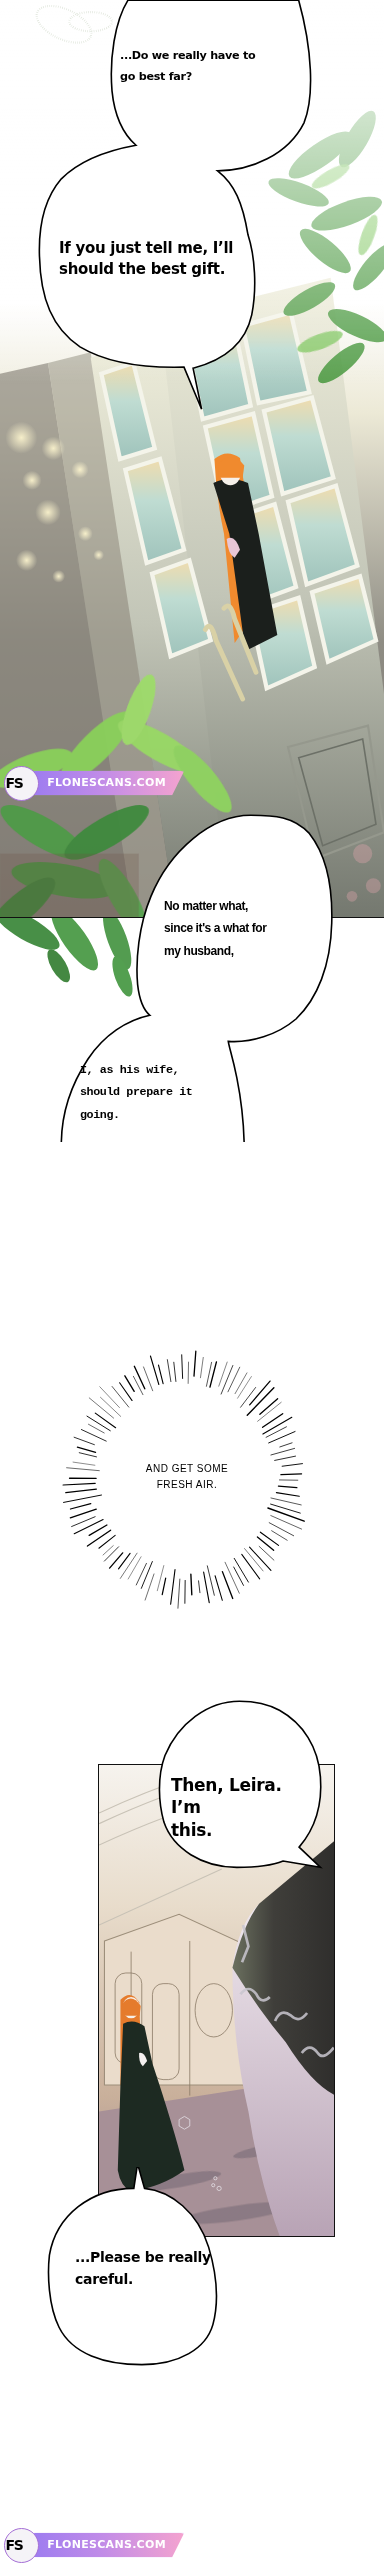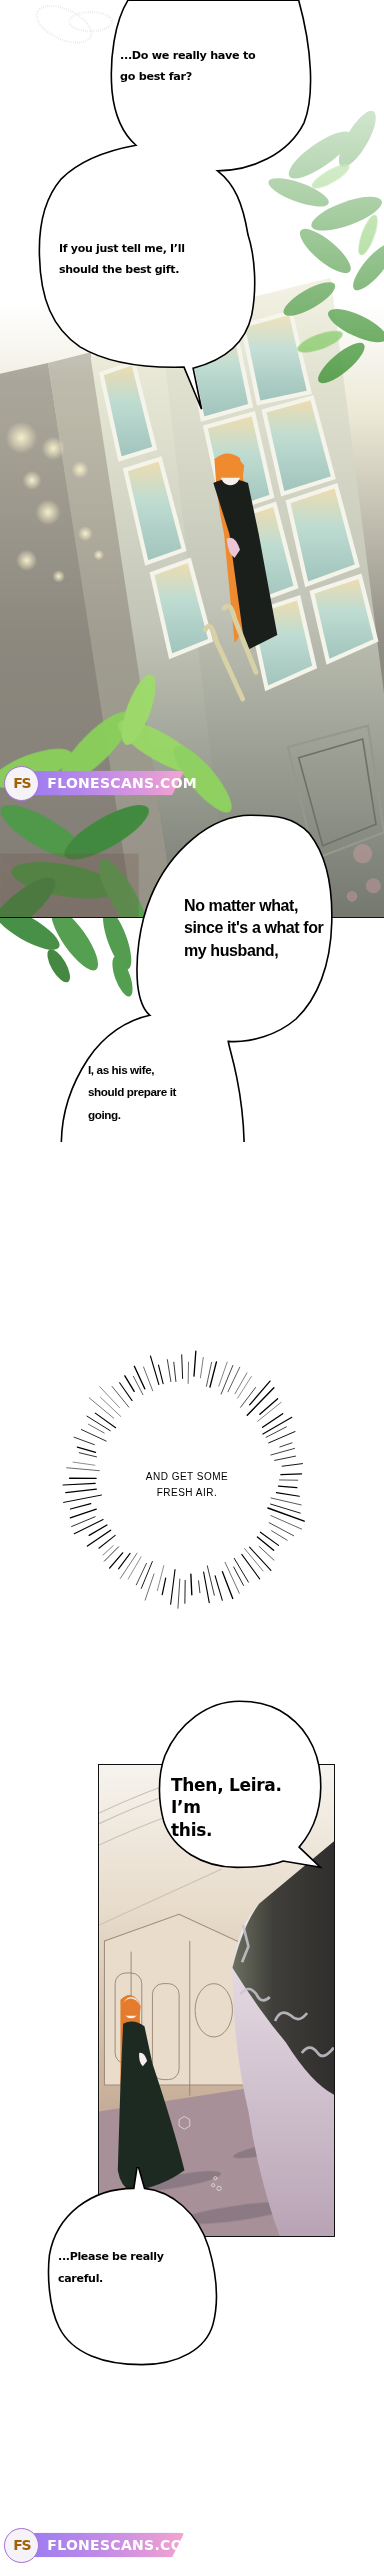--- a/index.html
+++ b/index.html
@@ -7,22 +7,22 @@
   .abs{position:absolute;}
   .scene{position:absolute;overflow:hidden;}
   .bubble-text{position:absolute;font-family:"DejaVu Sans",sans-serif;font-weight:bold;color:#000;text-align:left;letter-spacing:-0.3px;}
   .sfx-text{position:absolute;font-family:"Liberation Sans",sans-serif;color:#000;text-align:center;letter-spacing:0.5px;}
   .wm{position:absolute;}
   .wm-banner{position:absolute;height:24.5px;border-radius:3.2px;
     background:linear-gradient(90deg,#9d7cf0 0%,#c08be8 45%,#f4a3cf 100%);
     clip-path:polygon(0 0,100% 0,92% 100%,0 100%);
     box-shadow:0 0 4.3px #c7a0f7;}
   .wm-circle{position:absolute;width:33px;height:33px;border-radius:50%;background:#f5f3f7;border:1.1px solid #a56fd6;}
-  .wm-logo{position:absolute;width:33px;height:33px;line-height:33px;text-align:center;font-family:"DejaVu Sans",sans-serif;font-weight:bold;font-size:14px;color:#a16207;letter-spacing:-1.1px;}
-  .wm-text{position:absolute;font-family:"DejaVu Sans",sans-serif;font-weight:bold;font-size:14px;color:#ffffff;letter-spacing:0.3px;line-height:24.5px;text-align:center;}
+  .wm-logo{position:absolute;width:33px;height:33px;line-height:33px;text-align:left;font-family:"DejaVu Sans",sans-serif;font-weight:bold;font-size:14px;color:#000000;letter-spacing:-1.1px;}
+  .wm-text{position:absolute;font-family:"DejaVu Sans",sans-serif;font-weight:bold;font-size:11px;color:#ffffff;letter-spacing:0.3px;line-height:24.5px;text-align:center;}
 </style>
 </head>
 <body>
 
 <div class="scene" style="left:0;top:0;width:384px;height:918px;">
   <svg width="384" height="918" viewBox="0 0 720 1720">
     <defs>
       <linearGradient id="bgGrad" x1="0" y1="0" x2="0" y2="1">
         <stop offset="0" stop-color="#ffffff"></stop>
         <stop offset="0.33" stop-color="#ffffff"></stop>
@@ -164,21 +164,21 @@
            C200,282 150,300 115,335 C85,370 72,420 74,480 C76,560 98,615 150,650
            C200,680 270,690 345,688 L378,767 L362,690
            C420,675 460,645 472,590 C482,540 478,480 465,440
            C455,380 440,345 408,320
            C470,320 540,290 570,230 C590,180 585,90 560,0 Z" fill="#ffffff" stroke="#000" stroke-width="3" stroke-linejoin="miter"></path>
 </svg>
 <div class="bubble-text" style="left:120px;top:45px;width:181px;font-size:11.2px;line-height:21.3px;">
   <div>...Do we really have to</div>
   <div>go best far?</div>
 </div>
-<div class="bubble-text" style="left:59px;top:238px;width:176px;font-size:11px;line-height:21.3px;">
+<div class="bubble-text" style="left:59px;top:238px;width:176px;font-size:15px;line-height:21.3px;">
   <div>If you just tell me, I’ll</div>
   <div>should the best gift.</div>
 </div>
 
 <div class="wm" style="left:4.3px;top:766px;width:181px;height:35px;">
   <div class="wm-banner" style="left:28px;top:4.8px;width:152px;"></div>
   <div class="wm-text" style="left:43px;top:4.8px;">FLONESCANS.COM</div>
   <div class="wm-circle" style="left:0;top:0;"></div>
   <div class="wm-logo" style="left:1.1px;top:1.1px;">FS</div>
 </div>
@@ -199,26 +199,26 @@
   <path d="M470,28 C395,28 318,95 283,180 C260,235 254,300 258,345 C261,372 268,392 281,403
            C238,412 195,440 165,485 C132,535 114,590 115,650
            C116,720 122,770 142,805
            L168,718 L152,810
            C180,840 240,855 300,855
            C350,855 385,840 410,810 C440,775 458,720 458,660
            C458,600 452,560 444,520 C436,480 430,465 428,452
            C470,455 520,440 555,410 C595,372 620,310 622,230
            C624,160 610,100 580,62 C550,30 515,28 470,28 Z" fill="#ffffff" stroke="#000" stroke-width="3" transform="translate(0,0)"></path>
 </svg>
-<div class="bubble-text" style="left:184px;top:895px;width:160px;font-size:16px;line-height:22.4px;font-family:'Liberation Sans',sans-serif;letter-spacing:-0.4px;">
+<div class="bubble-text" style="left:164px;top:895px;width:160px;font-size:12px;line-height:22.4px;font-family:'Liberation Sans',sans-serif;letter-spacing:-0.4px;">
   <div>No matter what,</div>
   <div>since it's a what for</div>
   <div>my husband,</div>
 </div>
-<div class="bubble-text" style="left:88px;top:1059px;width:160px;font-size:11.7px;line-height:22.4px;font-family:Liberation Sans, sans-serif;letter-spacing:-0.4px;">
+<div class="bubble-text" style="left:80px;top:1059px;width:160px;font-size:11.7px;line-height:22.4px;font-family:Liberation Mono, monospace;letter-spacing:-0.4px;">
   <div>I, as his wife,</div>
   <div>should prepare it</div>
   <div>going.</div>
 </div>
 
 <svg class="abs" style="left:61px;top:1345px;" width="251" height="267" viewBox="0 0 470 500">
   <g id="burst" stroke="#000" stroke-linecap="round">
       <line x1="409.00090674520504" y1="252.68817231925206" x2="443.44168769455507" y2="253.2202543395891" stroke-width="1.24"></line>
       <line x1="407.1245216337434" y1="264.2613395171026" x2="441.7141659225181" y2="267.12725691397236" stroke-width="2.38"></line>
       <line x1="403.3945461785729" y1="276.4665244561973" x2="446.18045797714353" y2="283.1911744326682" stroke-width="2.21"></line>
@@ -310,21 +310,21 @@
       <line x1="378.10691822001957" y1="166.78987225352571" x2="432.2264789758018" y2="135.3218229091318" stroke-width="2.07"></line>
       <line x1="384.03023713307414" y1="172.9101808522942" x2="422.17980519751865" y2="153.1763110066396" stroke-width="1.39"></line>
       <line x1="388.8597528396964" y1="183.40480091906676" x2="438.3036182540881" y2="162.00398621716798" stroke-width="1.76"></line>
       <line x1="409.7483368538606" y1="190.93975558754659" x2="432.6920966015018" y2="183.1853810233439" stroke-width="1.43"></line>
       <line x1="393.1251195681718" y1="205.94792510966167" x2="437.4094838389807" y2="193.61074467522948" stroke-width="1.39"></line>
       <line x1="400.0811418286387" y1="216.1302505289582" x2="439.1966564263207" y2="208.10490817198806" stroke-width="1.54"></line>
       <line x1="414.09250756556673" y1="227.03387561905197" x2="452.1889650572191" y2="222.14853455638092" stroke-width="1.73"></line>
       <line x1="411.6670862566132" y1="242.81222367817327" x2="450.55814755502485" y2="241.22992413695937" stroke-width="2.13"></line>
     </g>
 </svg>
-<div class="sfx-text" style="left:123px;top:1461px;width:128px;font-size:10px;line-height:16px;margin-top:8px;">
+<div class="sfx-text" style="left:123px;top:1461px;width:128px;font-size:10px;line-height:16px;">
   <div>AND GET SOME</div>
   <div>FRESH AIR.</div>
 </div>
 
 <div class="scene" style="left:98px;top:1764px;width:237px;height:473px;border:1.6px solid #111;box-sizing:border-box;">
   <svg width="237" height="473" viewBox="0 0 444 887">
     <defs>
       <linearGradient id="wallGrad" x1="0" y1="0" x2="0" y2="1">
         <stop offset="0" stop-color="#f6f3ee"></stop>
         <stop offset="0.3" stop-color="#e8dccb"></stop>
@@ -404,21 +404,21 @@
   <div>Then, Leira. I’m</div>
   <div>this.</div>
 </div>
 
 <svg class="abs" style="left:43px;top:2167px;" width="187" height="203" viewBox="0 0 350 380">
   <path d="M170,40 L177,-6 L190,40
            C240,45 290,85 310,150 C325,200 330,250 318,295
            C305,340 255,370 185,370 C115,370 55,350 30,300
            C10,260 8,200 12,165 C25,90 90,40 170,40 Z" fill="#ffffff" stroke="#000" stroke-width="3"></path>
 </svg>
-<div class="bubble-text" style="left:58px;top:2246px;width:160px;font-size:11px;line-height:22.4px;">
+<div class="bubble-text" style="left:75px;top:2246px;width:160px;font-size:14px;line-height:22.4px;">
   <div>...Please be really</div>
   <div>careful.</div>
 </div>
 
 <div class="wm" style="left:4.3px;top:2528px;width:181px;height:35px;">
   <div class="wm-banner" style="left:28px;top:4.8px;width:152px;"></div>
   <div class="wm-text" style="left:43px;top:4.8px;">FLONESCANS.COM</div>
   <div class="wm-circle" style="left:0;top:0;"></div>
   <div class="wm-logo" style="left:1.1px;top:1.1px;">FS</div>
 </div>

